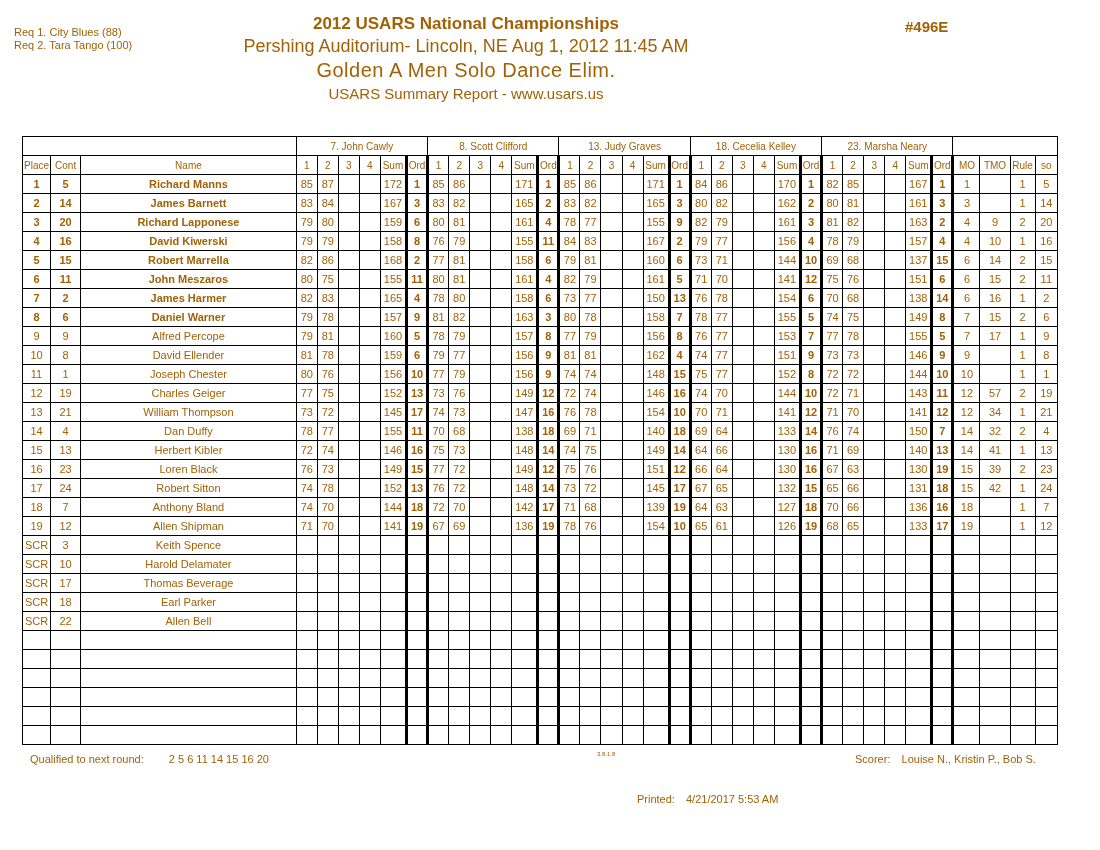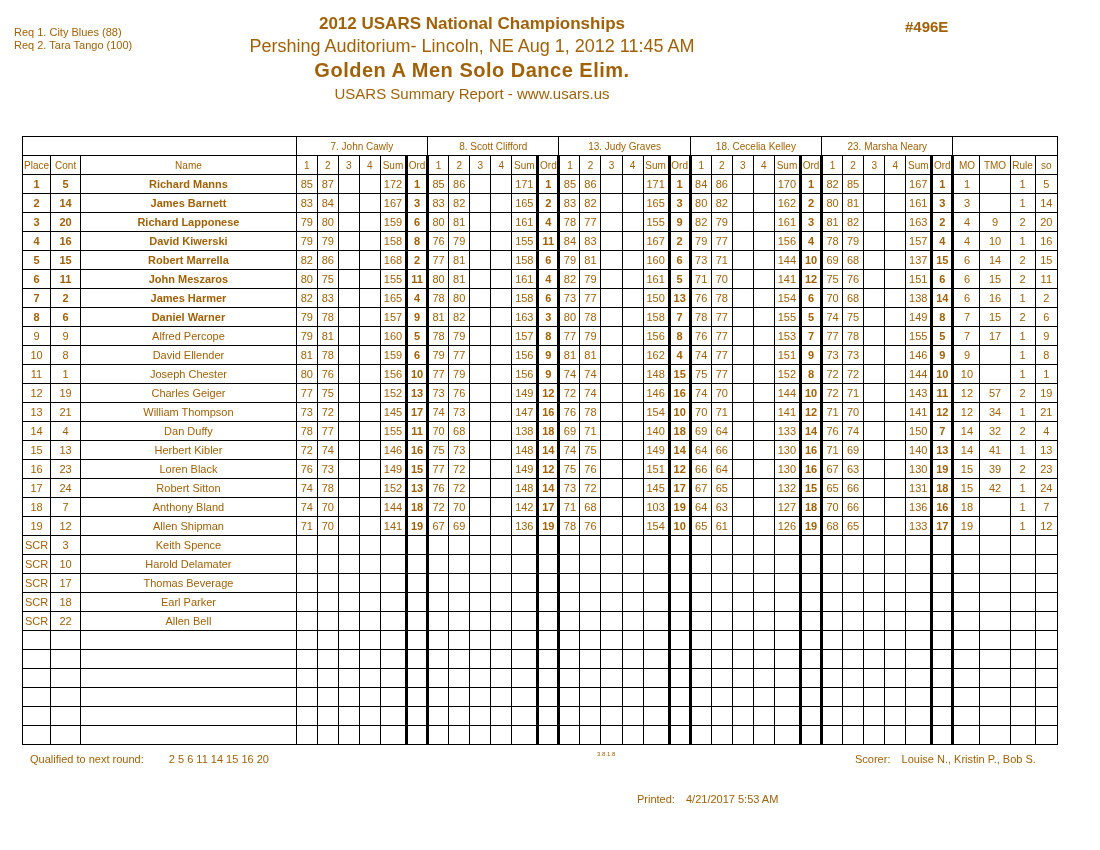--- a/index.html
+++ b/index.html
@@ -1,23 +1,23 @@
 <!DOCTYPE html>
 <html><head>
 <meta charset="utf-8">
 <style>
   * { margin:0; padding:0; box-sizing:border-box; }
   html,body { background:#fff; }
   .page { position:relative; width:1100px; height:850px; background:#fff;
           font-family:"Liberation Sans", sans-serif; color:#a16207; }
   .req-block { position:absolute; left:14px; top:26px; font-size:11px; line-height:13px; }
-  .title-block { position:absolute; left:10px; top:14px; width:924px; text-align:center; }
+  .title-block { position:absolute; left:4px; top:14px; width:924px; text-align:center; }
   .title   { font-size:17px; font-weight:bold; }
   .venue   { font-size:18px; margin-top:2px; }
-  .event   { font-size:20px; font-weight:bold; margin-top:2px; letter-spacing:0.5px; }
+  .event   { font-size:20px; font-weight:normal; margin-top:2px; letter-spacing:0.5px; }
   .report  { font-size:15px; margin-top:3px; }
   .sheet-number { position:absolute; left:905px; top:18px; font-size:15px; font-weight:bold; }
 
   table#score-table { position:absolute; left:22px; top:136px; border-collapse:collapse;
                       table-layout:fixed; width:1036px; }
   #score-table th, #score-table td {
       border:1px solid #000; padding:0; height:19px; overflow:hidden;
       white-space:nowrap; font-size:11px; font-weight:normal; text-align:center; }
   #score-table th { font-size:10px; height:19px; }
   th.jname { text-align:left; padding-left:4px; font-size:10px; }
@@ -822,21 +822,21 @@
           <td>72</td>
           <td>70</td>
           <td></td>
           <td></td>
           <td class="sum">142</td>
           <td class="thick bold">17</td>
           <td>71</td>
           <td>68</td>
           <td></td>
           <td></td>
-          <td class="sum">103</td>
+          <td class="sum">139</td>
           <td class="thick bold">19</td>
           <td>64</td>
           <td>63</td>
           <td></td>
           <td></td>
           <td class="sum">127</td>
           <td class="thick bold">18</td>
           <td>70</td>
           <td>66</td>
           <td></td>

